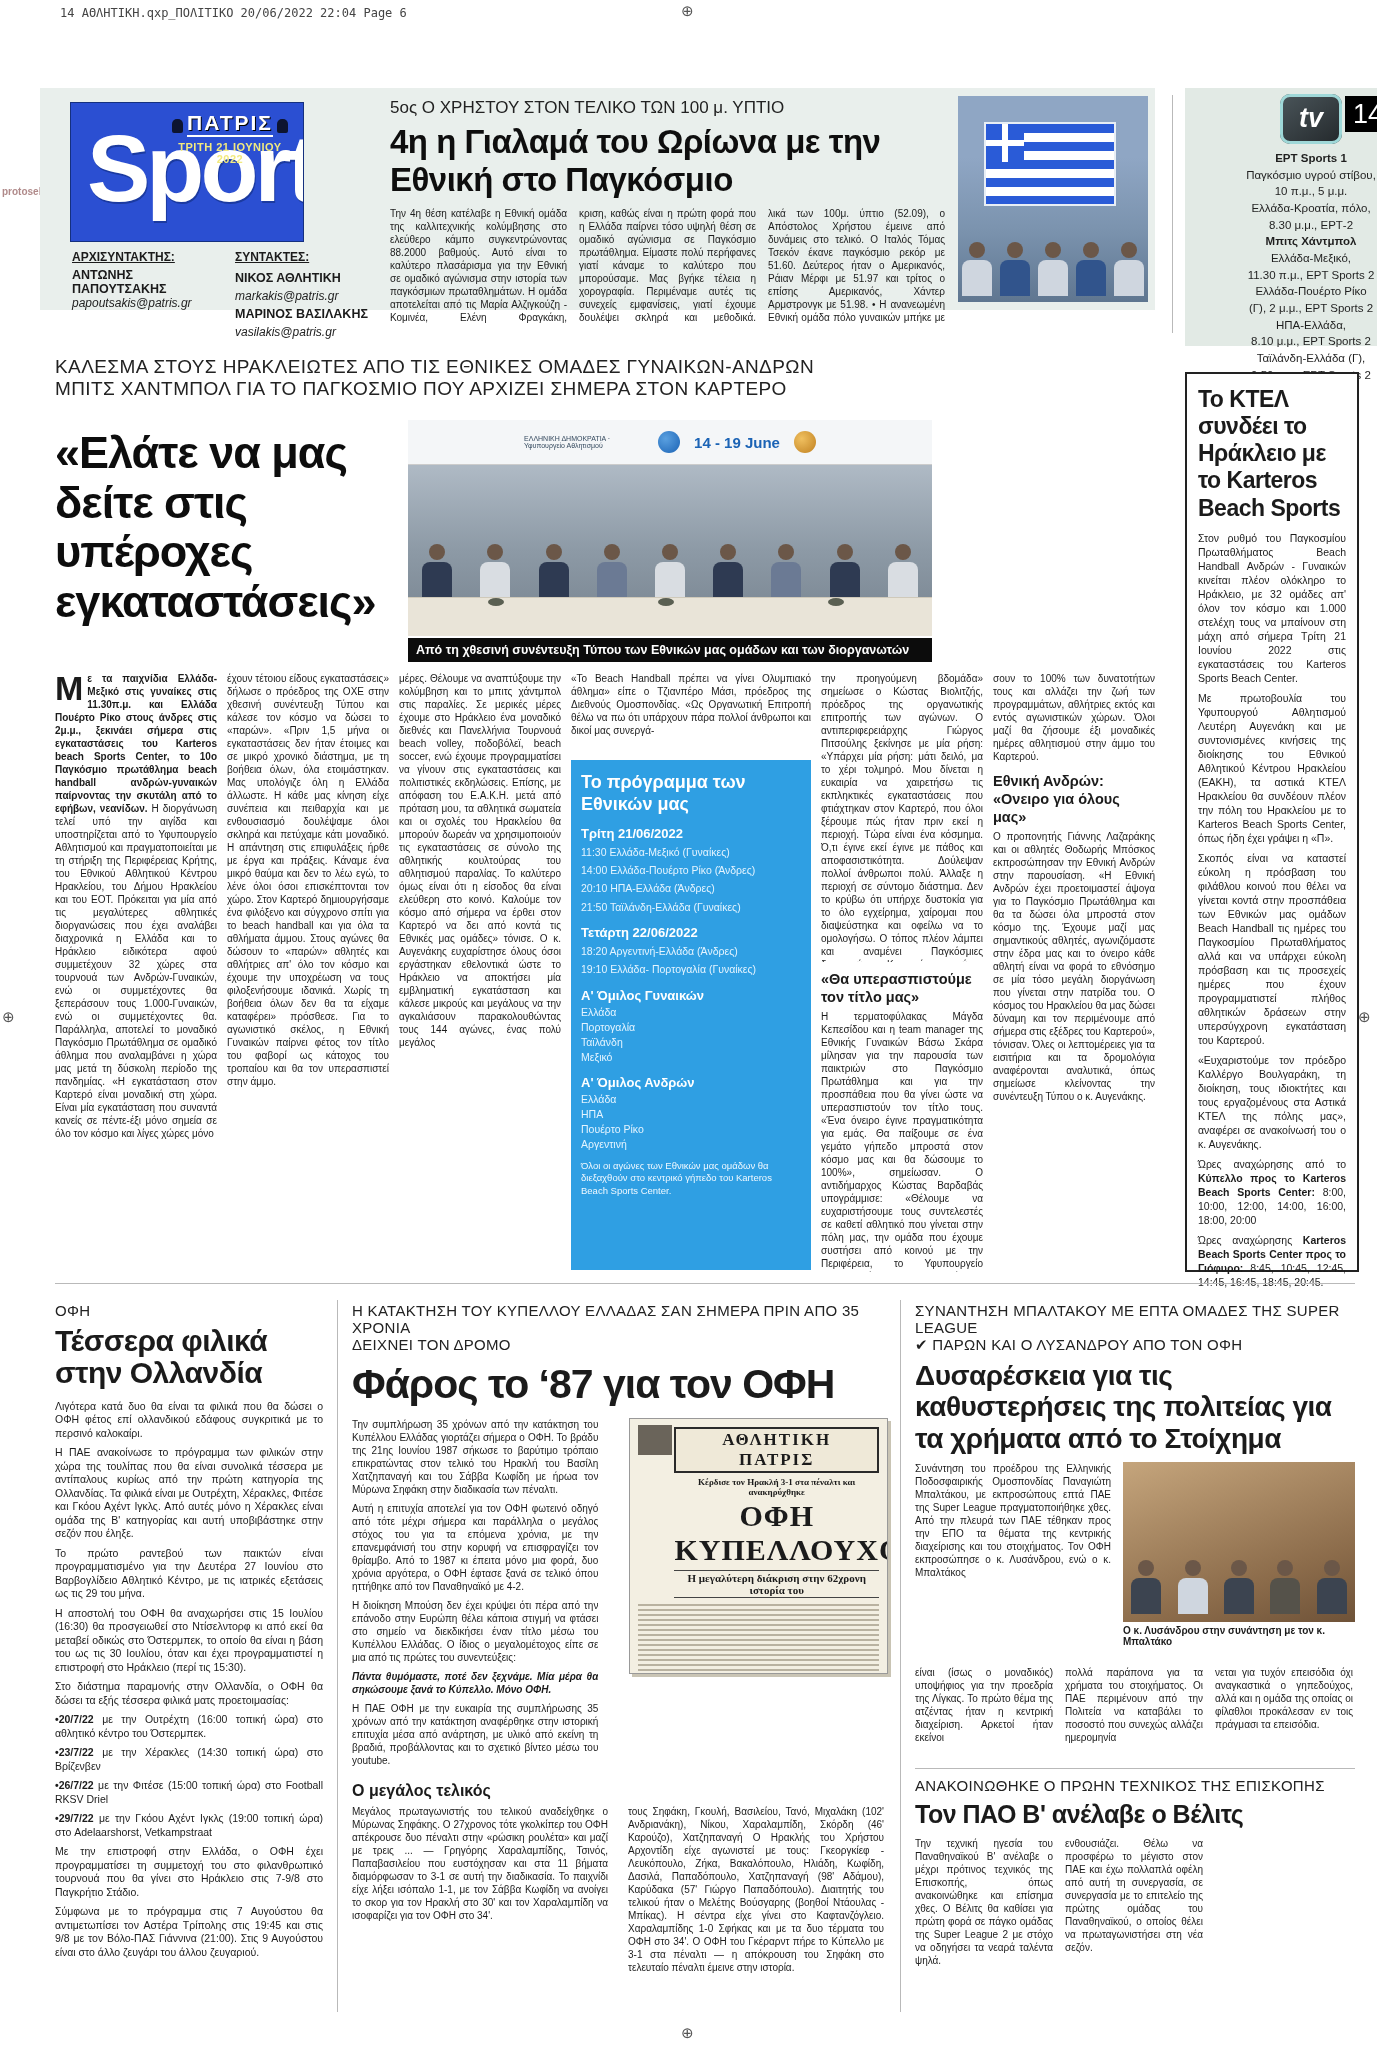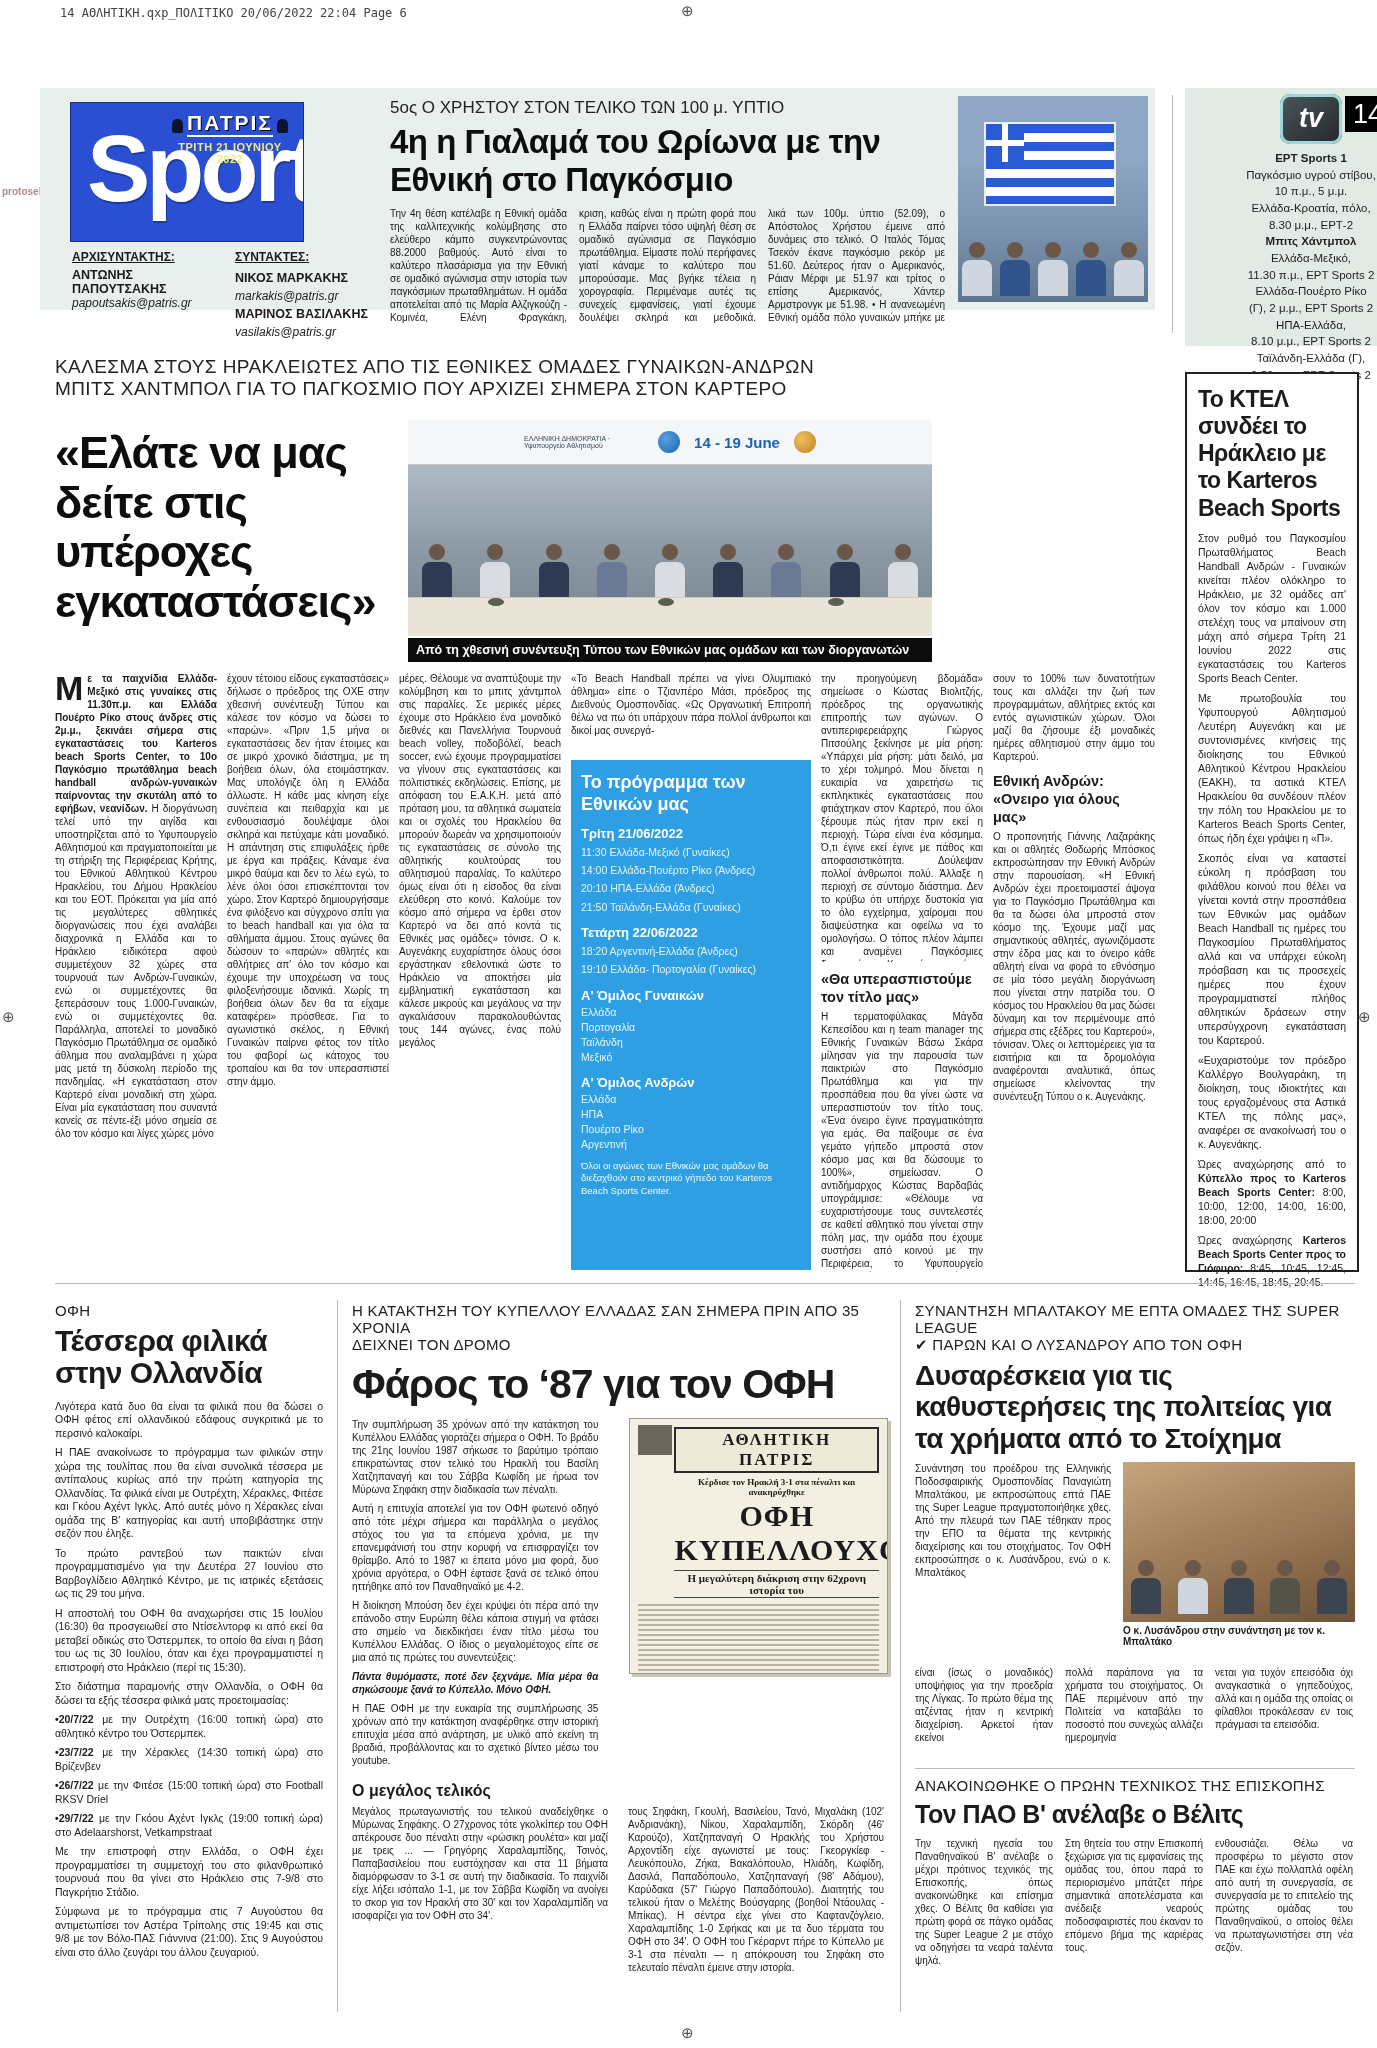--- a/index.html
+++ b/index.html
@@ -104,21 +104,21 @@
     </div>
 
     <div class="abs" style="left:32px;top:162px;width:150px;">
       <div class="edlabel">ΑΡΧΙΣΥΝΤΑΚΤΗΣ:</div>
       <div class="edname" style="margin-top:4px;">ΑΝΤΩΝΗΣ ΠΑΠΟΥΤΣΑΚΗΣ</div>
       <div class="edmail">papoutsakis@patris.gr</div>
     </div>
 
     <div class="abs" style="left:195px;top:162px;width:190px;">
       <div class="edlabel">ΣΥΝΤΑΚΤΕΣ:</div>
-      <div style="margin-top:4px;"><span class="edname">ΝΙΚΟΣ ΜΑΡΚΑΚΗΣ</span> <span class="edmail">markakis@patris.gr</span></div>
+      <div style="margin-top:4px;"><span class="edname">ΝΙΚΟΣ ΑΘΛΗΤΙΚΗ</span> <span class="edmail">markakis@patris.gr</span></div>
       <div><span class="edname">ΜΑΡΙΝΟΣ ΒΑΣΙΛΑΚΗΣ</span> <span class="edmail">vasilakis@patris.gr</span></div>
     </div>
 
     <div class="abs" style="left:350px;top:10px;width:555px;">
       <div class="tops-kick">5ος Ο ΧΡΗΣΤΟΥ ΣΤΟΝ ΤΕΛΙΚΟ ΤΩΝ 100 μ. ΥΠΤΙΟ</div>
       <div class="tops-head">4η η Γιαλαμά του Ωρίωνα με την Εθνική στο Παγκόσμιο</div>
       <div class="cols" style="margin-top:8px;height:118px;">
         <div class="t" style="width:177px;">Την 4η θέση κατέλαβε η Εθνική ομάδα της καλλιτεχνικής κολύμβησης στο ελεύθερο κάμπο συγκεντρώνοντας 88.2000 βαθμούς. Αυτό είναι το καλύτερο πλασάρισμα για την Εθνική σε ομαδικό αγώνισμα στην ιστορία των παγκόσμιων πρωταθλημάτων. Η ομάδα αποτελείται από τις Μαρία Αλζιγκούζη - Κομινέα, Ελένη Φραγκάκη, Κρυσταλλένια Γιαλαμά (Ωρίωνα), Ζωή Καραγγέλου, Δανάη Καρύδη, Ιφιγένεια Κρομμυδάκη (ΝΟ Χανίων), Σοφία Ευαγγελία Μαλκογεώργου, Αντριάνα Μισίκεβιτς. Η Κρυσταλλένια Γιαλαμά δήλωσε για τη μεγάλη επιτυχία: «Μια ακόμα ιστορική διά-</div>
         <div class="t" style="width:177px;">κριση, καθώς είναι η πρώτη φορά που η Ελλάδα παίρνει τόσο υψηλή θέση σε ομαδικό αγώνισμα σε Παγκόσμιο πρωτάθλημα. Είμαστε πολύ περήφανες γιατί κάναμε το καλύτερο που μπορούσαμε. Μας βγήκε τέλεια η χορογραφία. Περιμέναμε αυτές τις συνεχείς εμφανίσεις, γιατί έχουμε δουλέψει σκληρά και μεθοδικά. Συνεχίζουμε». • Η Πλατανιώτη την Τετάρτη θα αγωνιστεί στον τελικό του σόλο που πέρασε χθες ως 3η. • Μετά την τεράστια εμφάνιση στα ημιτε-</div>
         <div class="t" style="width:177px;">λικά των 100μ. ύπτιο (52.09), ο Απόστολος Χρήστου έμεινε από δυνάμεις στο τελικό. Ο Ιταλός Τόμας Τσεκόν έκανε παγκόσμιο ρεκόρ με 51.60. Δεύτερος ήταν ο Αμερικανός, Ράιαν Μέρφι με 51.97 και τρίτος ο επίσης Αμερικανός, Χάντερ Αρμστρονγκ με 51.98. • Η ανανεωμένη Εθνική ομάδα πόλο γυναικών μπήκε με το... δεξί στον 4ο όμιλο του Παγκοσμίου διαλύοντας με το εμφατικό 28-1 την Τυνησία.</div>
@@ -387,19 +387,18 @@
       <div class="t" style="width:138px;height:92px;">νεται για τυχόν επεισόδια όχι αναγκαστικά ο γηπεδούχος, αλλά και η ομάδα της οποίας οι φίλαθλοι προκάλεσαν εν τοις πράγμασι τα επεισόδια.</div>
     </div>
 
     <div class="rule-h" style="width:440px;height:1px;margin:10px 0 8px;"></div>
 
     <div>
       <div class="bkick">ΑΝΑΚΟΙΝΩΘΗΚΕ Ο ΠΡΩΗΝ ΤΕΧΝΙΚΟΣ ΤΗΣ ΕΠΙΣΚΟΠΗΣ</div>
       <div class="bhead4">Τον ΠΑΟ Β' ανέλαβε ο Βέλιτς</div>
       <div style="display:flex;gap:12px;">
         <div class="t" style="width:138px;height:180px;">Την τεχνική ηγεσία του Παναθηναϊκού Β' ανέλαβε ο μέχρι πρότινος τεχνικός της Επισκοπής, όπως ανακοινώθηκε και επίσημα χθες. Ο Βέλιτς θα καθίσει για πρώτη φορά σε πάγκο ομάδας της Super League 2 με στόχο να οδηγήσει τα νεαρά ταλέντα ψηλά.</div>
-        <div class="t" style="width:138px;height:180px;">Στη θητεία του στην Επισκοπή ξεχώρισε για τις εμφανίσεις της ομάδας του, όπου παρά το περιορισμένο μπάτζετ πήρε σημαντικά αποτελέσματα και ανέδειξε νεαρούς ποδοσφαιριστές που έκαναν το επόμενο βήμα της καριέρας τους.</div>
         <div class="t" style="width:138px;height:180px;">ενθουσιάζει. Θέλω να προσφέρω το μέγιστο στον ΠΑΕ και έχω πολλαπλά οφέλη από αυτή τη συνεργασία, σε συνεργασία με το επιτελείο της πρώτης ομάδας του Παναθηναϊκού, ο οποίος θέλει να πρωταγωνιστήσει στη νέα σεζόν.</div>
       </div>
     </div>
   </div>
 
 </div>
 
 </body></html>

